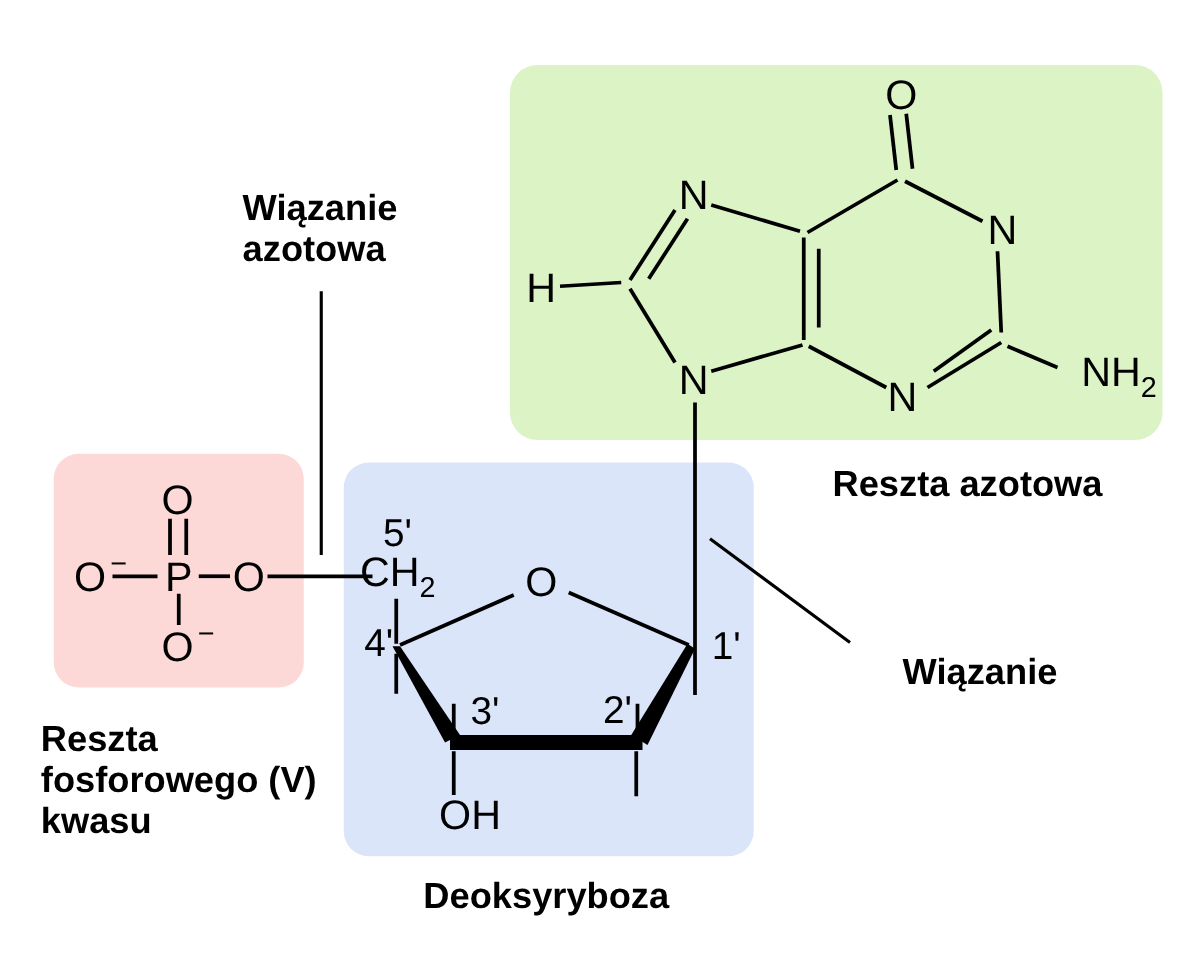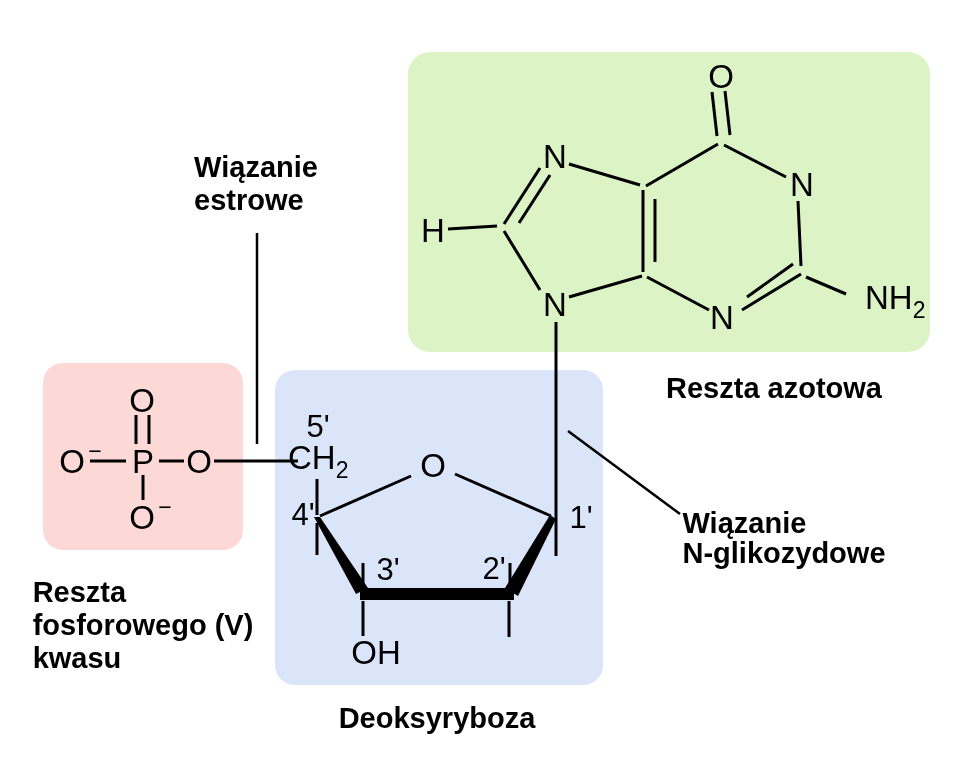--- a/index.html
+++ b/index.html
@@ -141,28 +141,27 @@
   <span class="atom" style="left:433px; top:230px;">H</span>
   <span class="atom" style="left:555px; top:156px;">N</span>
   <span class="atom" style="left:555px; top:304px;">N</span>
   <span class="atom" style="left:721px; top:76px;">O</span>
   <span class="atom" style="left:802px; top:184px;">N</span>
   <span class="atom" style="left:722px; top:317px;">N</span>
   <span class="atom atom-left" style="left:849px; top:301px;margin-left:16px;"><span>NH</span><span class="sub">2</span></span>
 
   <div class="callout" style="left:256px; top:184px;">
     <div>Wiązanie</div>
-    <div>estrowe</div>
+    <div>azotowa</div>
   </div>
 
   <div class="callout" style="left:774px; top:388px;">Reszta azotowa</div>
 
   <div class="callout tight" style="left:784px; top:538px;">
     <div>Wiązanie</div>
-    <div>N-glikozydowe</div>
   </div>
 
   <div class="callout" style="left:143px; top:625px;">
     <div>Reszta</div>
     <div>fosforowego (V)</div>
     <div>kwasu</div>
   </div>
 
   <div class="callout" style="left:437px; top:718px;">Deoksyryboza</div>
 

